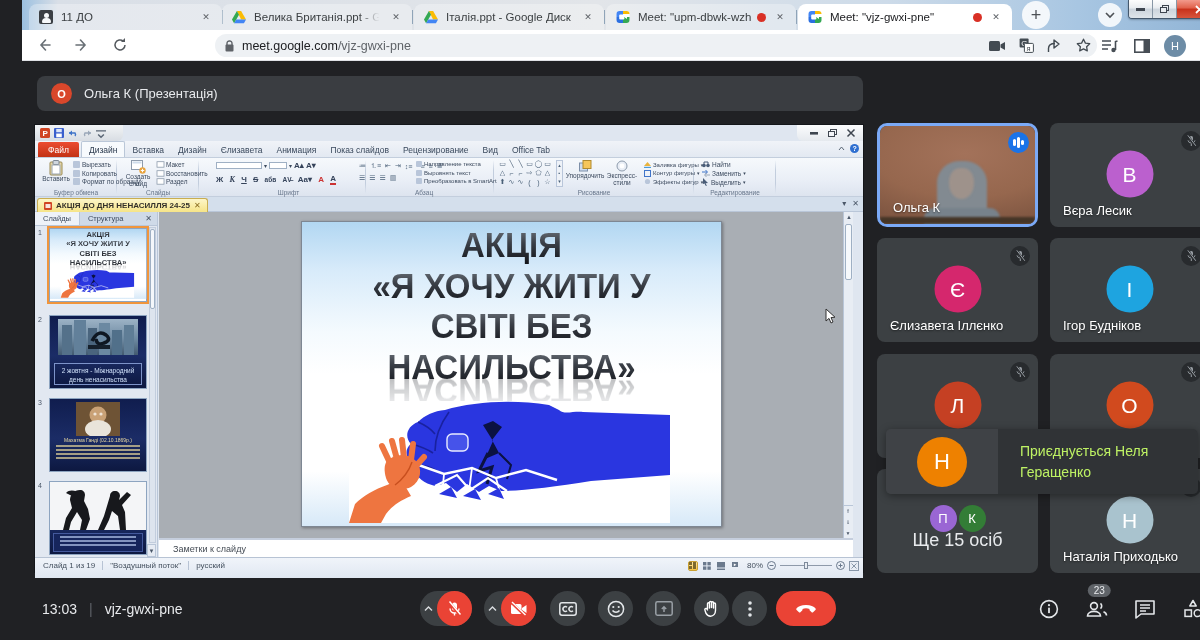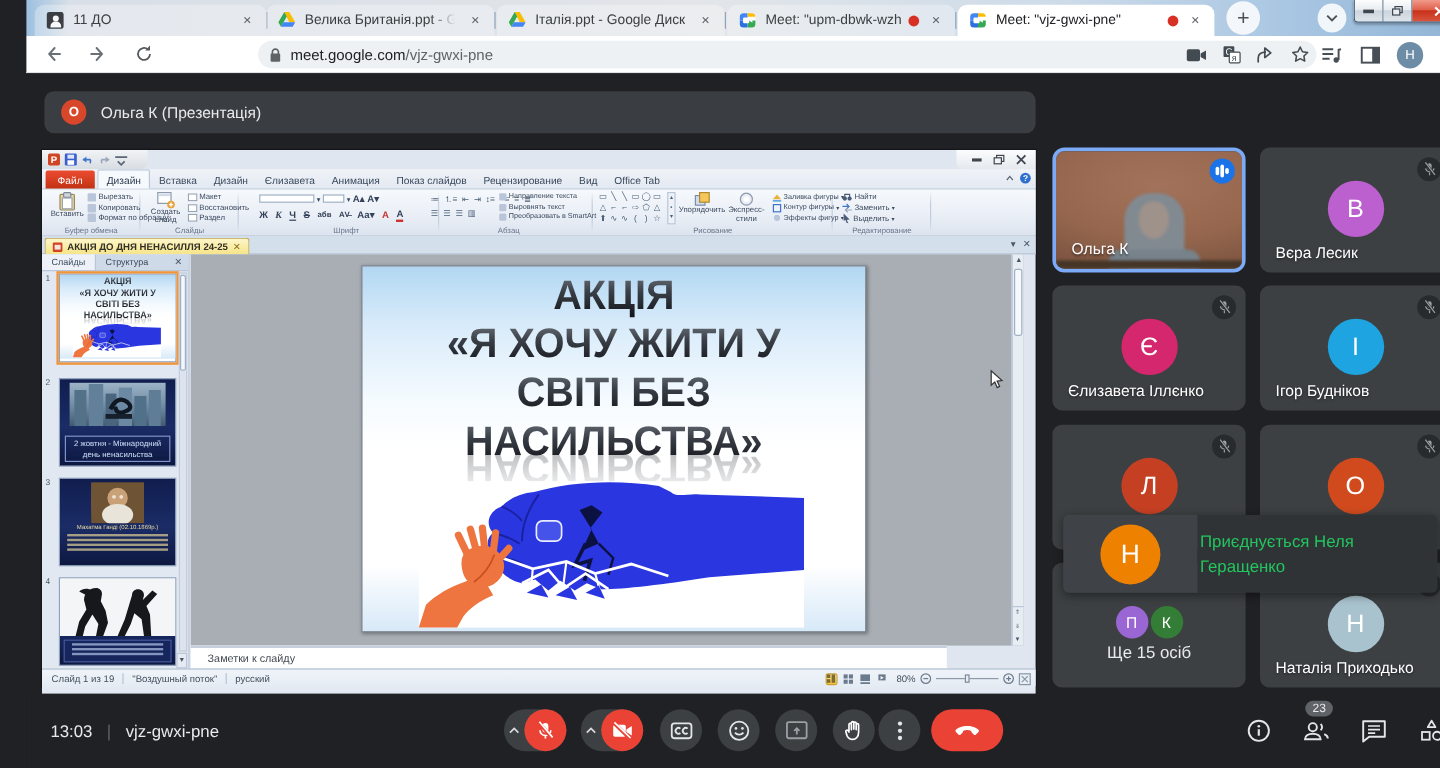--- a/index.html
+++ b/index.html
@@ -51,37 +51,37 @@
   
   .tile { position:absolute; background:#3c4043; border-radius:8px; }
   .tile .avatar { position:absolute; left:50%; top:50%; transform:translate(-50%,-52%); width:47px; height:47px; border-radius:50%; color:#fff; font-size:21px; display:flex; align-items:center; justify-content:center; }
   .tile .pname { position:absolute; left:13px; bottom:9px; color:#fff; font-size:13px; text-shadow:0 1px 2px rgba(0,0,0,.5); white-space:nowrap; }
   .tile .mic-off { position:absolute; right:8px; top:8px; width:20px; height:20px; border-radius:50%; background:#282b2e; display:flex; align-items:center; justify-content:center; }
   .tile.video-tile { border:3px solid #7baaf7; border-radius:10px; overflow:hidden; }
   .speak-ind { position:absolute; right:6px; top:6px; width:21px; height:21px; border-radius:50%; background:#1a73e8; display:flex; align-items:center; justify-content:center; gap:1.5px; }
   .speak-ind i { display:block; width:2.5px; background:#fff; border-radius:2px; }
   .cluster { position:absolute; left:50%; top:36px; transform:translateX(-50%); display:flex; }
   .cluster .cav { width:27px; height:27px; border-radius:50%; color:#fff; font-size:13px; display:flex; align-items:center; justify-content:center; border:none; }
-  .overflow-label { position:absolute; left:0; right:0; bottom:22px; text-align:center; color:#e8eaed; font-size:14px; }
+  .overflow-label { position:absolute; left:0; right:0; bottom:22px; text-align:center; color:#e8eaed; font-size:18px; }
 
   
   .cam { position:absolute; inset:0; overflow:hidden; background:
       radial-gradient(130% 100% at 55% 28%, #a3725a 0%, #96674e 45%, #7c5440 78%, #634233 100%); }
   .cam > div { filter:blur(1.2px); }
   .cam .hair { position:absolute; left:57px; top:35px; width:50px; height:66px; background:#828a91; border-radius:22px 22px 12px 12px; }
   .cam .face { position:absolute; left:69px; top:42px; width:25px; height:31px; background:#9e928b; border-radius:46% 46% 52% 52%; }
   .cam .body { position:absolute; left:44px; top:82px; width:76px; height:18px; background:#77828b; border-radius:10px 10px 0 0; }
   .cam .couch { position:absolute; left:0; bottom:0; width:100%; height:7px; background:#453527; }
 
   
   .toast { position:absolute; border-radius:5px; overflow:hidden; display:flex; align-items:center; box-shadow:0 2px 8px rgba(0,0,0,.4); }
   .toast .t-left { width:120px; align-self:stretch; background:#3f4246; display:flex; align-items:center; justify-content:center; }
   .toast .t-right { flex:1; align-self:stretch; background:#303336; display:flex; align-items:center; }
   .toast .tavatar { width:50px; height:50px; border-radius:50%; background:#ee8100; color:#fff; font-size:22px; display:flex; align-items:center; justify-content:center; }
-  .toast .ttext { color:#22c55e; font-size:14px; line-height:21px; padding-left:2px; width:200px; }
+  .toast .ttext { color:#bef264; font-size:14px; line-height:21px; padding-left:22px; width:200px; }
 
   
   .bottombar { position:absolute; left:0; bottom:0; width:1200px; height:62px; background:#202124; }
   .bb-left { position:absolute; left:20px; top:0; height:62px; display:flex; align-items:center; color:#e8eaed; font-size:14px; }
   .bb-left .sep { color:#5f6368; margin:0 12px; }
   .ctrl { position:absolute; top:13px; height:35px; display:flex; align-items:center; }
   .cbtn { width:35px; height:35px; border-radius:50%; background:#3c4043; display:flex; align-items:center; justify-content:center; }
   .cbtn.red { background:#ea4335; }
   .pillgrp { display:flex; align-items:center; height:35px; background:#3c4043; border-radius:18px; }
   .pillgrp .chev { width:17px; display:flex; align-items:center; justify-content:center; color:#dadce0; }
@@ -147,21 +147,21 @@
       border:1px solid #7e8793; box-shadow:1px 1px 3px rgba(0,0,0,.35); overflow:hidden; }
   .slide-title { position:absolute; left:0; top:6px; width:100%; text-align:center;
       font-weight:700; font-size:33px; line-height:39px;
       -webkit-box-reflect:below -16px linear-gradient(transparent 68%, rgba(0,0,0,.35));
       transform:scaleY(1.04); }
   .slide-title div { background:linear-gradient(180deg,#787e86 0%, #3a3f47 45%, #101217 100%);
       -webkit-background-clip:text; background-clip:text; color:transparent; }
   .slide-img { position:absolute; left:47px; top:179px; width:321px; height:122px; background:#fff; }
   .slide-img svg { display:block; }
 
-  .notes { position:absolute; left:124px; top:326px; width:630px; height:19px; background:#fff; border-top:2px solid #c5cedd; }
+  .notes { position:absolute; left:124px; top:326px; width:694px; height:19px; background:#fff; border-top:2px solid #c5cedd; }
   .notes-text { font-size:9px; color:#444b54; padding:4px 0 0 14px; }
 
   .statusbar { position:absolute; left:0; top:345px; width:828px; height:28px; background:linear-gradient(180deg,#f0f4fa,#dbe3ee); border-top:1px solid #b7c3d4; font-size:8px; color:#44505e; }
   .sb-left { position:absolute; left:8px; top:0; height:15px; display:flex; align-items:center; gap:7px; }
   .sb-sep { width:1px; height:9px; background:#b7c3d4; }
   .sb-right { position:absolute; right:4px; top:0; height:15px; display:flex; align-items:center; gap:4px; }
   .vicon { width:10px; height:10px; display:flex; align-items:center; justify-content:center; }
   .vicon.on { background:linear-gradient(180deg,#ffe9a8,#f8c440); border:1px solid #caa032; border-radius:2px; }
   .zoom-track { position:relative; width:52px; height:1px; background:#8e9aaa; }
   .zoom-thumb { position:absolute; left:24px; top:-3px; width:4px; height:7px; background:#e8edf4; border:1px solid #7d8a9b; }

